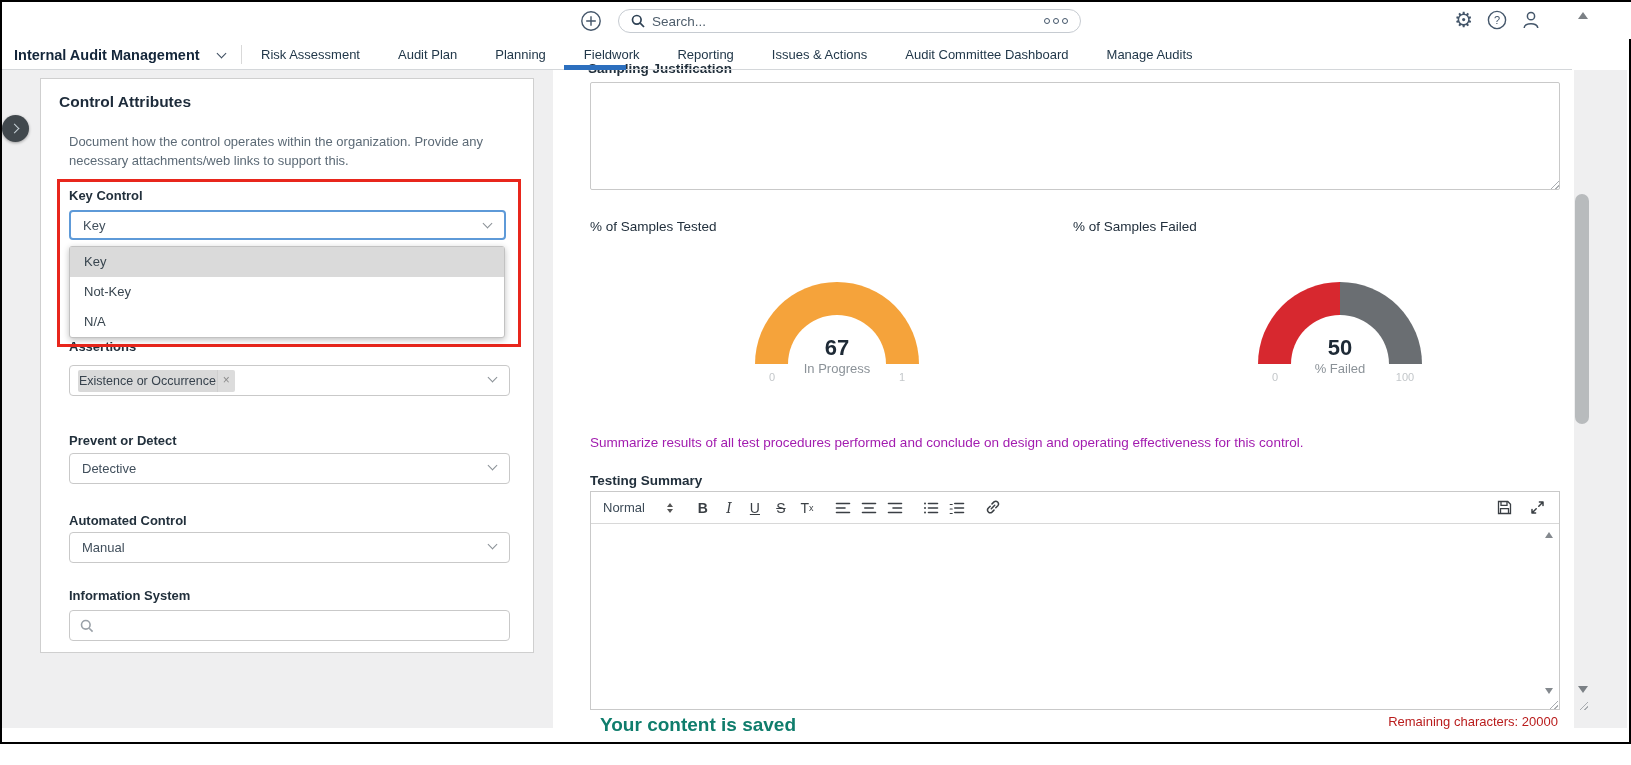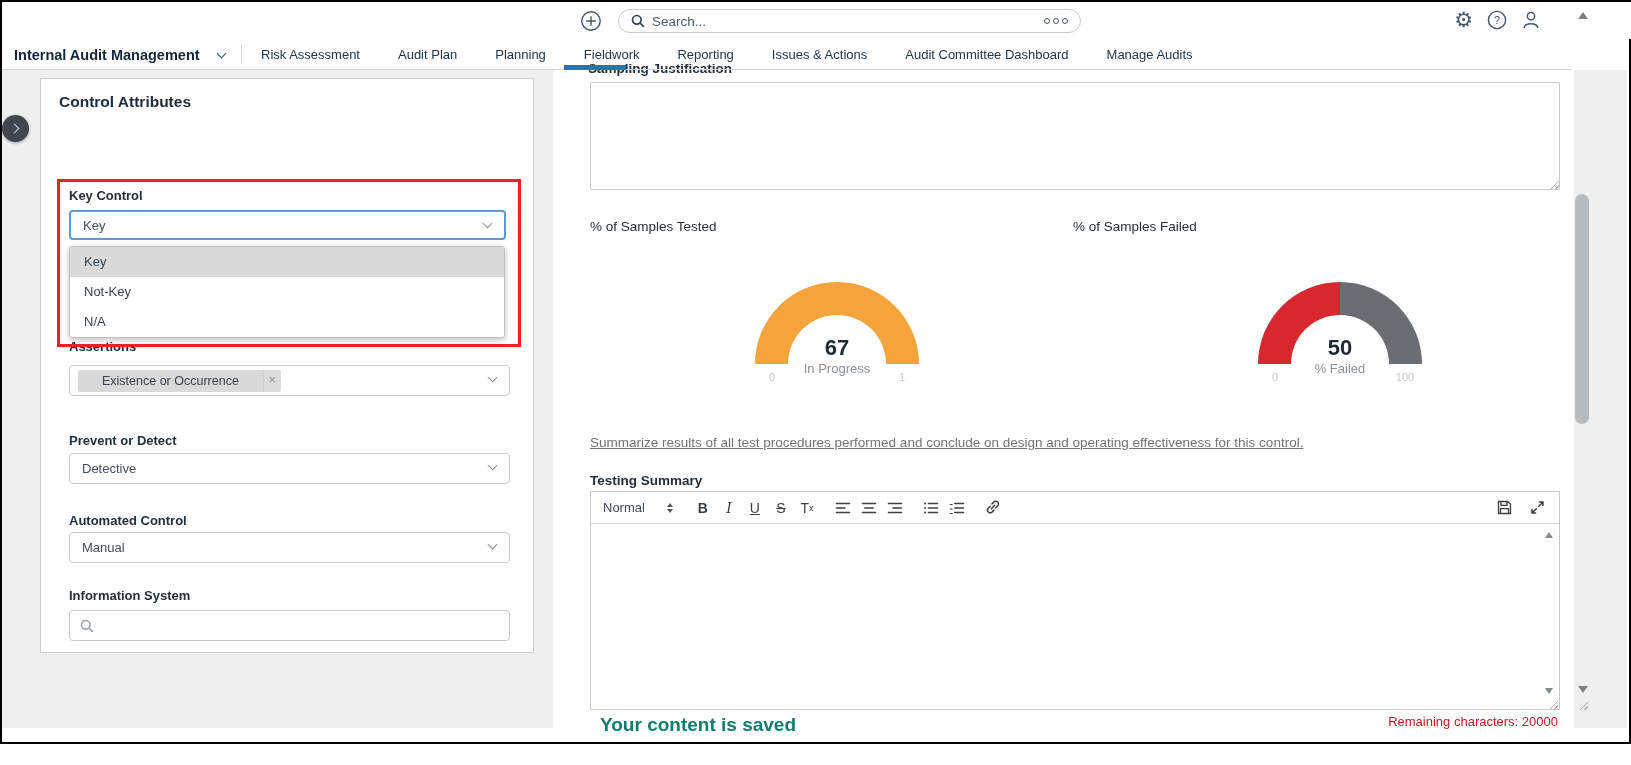--- a/index.html
+++ b/index.html
@@ -50,21 +50,21 @@
   .select { position:absolute; height:31px; border:1px solid #c9c9c9; border-radius:4px; background:#fff; display:flex; align-items:center; padding:0 12px; font-size:13px; color:#414f5c; cursor:pointer; }
   .select .chev { position:absolute; right:13px; top:11px; }
   .select.focused { border:2px solid #5E9AD8; }
   .kc-select { left:9px; top:28px; width:437px; height:30px; }
   .dropdown { position:absolute; left:9px; top:64px; width:436px; background:#fff; border:1px solid #c2c2c2; border-radius:3px; box-shadow:0 2px 6px rgba(0,0,0,.25); z-index:3; }
   .option { height:30px; line-height:30px; padding-left:14px; font-size:13px; color:#38454f; cursor:pointer; }
   .option.sel { background:#DADADA; }
   .assert-label { position:absolute; left:28px; top:260px; z-index:1; }
   .assert-select { left:28px; top:286px; width:441px; }
   .tag { display:flex; align-items:center; height:22px; margin-left:-4px; }
-  .tag .tag-txt { background:#D9D9D9; border-radius:2px 0 0 2px; padding:0 24px; height:22px; line-height:22px; font-size:12.5px; color:#37424d; }
+  .tag .tag-txt { background:#D9D9D9; border-radius:2px 0 0 2px; padding:0 1px; height:22px; line-height:22px; font-size:12.5px; color:#37424d; }
   .tag .tag-x { background:#DCDCDC; border-left:1px solid #cfcfcf; border-radius:0 2px 2px 0; width:18px; height:22px; line-height:21px; text-align:center; color:#8b8b8b; font-size:12px; cursor:pointer; }
   .pd-label { position:absolute; left:28px; top:354px; }
   .pd-select { left:28px; top:374px; width:441px; }
   .ac-label { position:absolute; left:28px; top:434px; }
   .ac-select { left:28px; top:453px; width:441px; }
   .is-label { position:absolute; left:28px; top:509px; }
   .is-input { position:absolute; left:28px; top:531px; width:441px; height:31px; border:1px solid #c9c9c9; border-radius:4px; background:#fff; display:flex; align-items:center; padding:0 10px; }
   .is-input input { border:none; outline:none; flex:1; margin-left:8px; font-size:13px; color:#414f5c; font-family:inherit; }
 
   
@@ -81,21 +81,21 @@
   .g1 { left:202px; } .g2 { left:705px; }
   .arc { position:relative; width:164px; height:82px; border-radius:164px 164px 0 0; overflow:hidden; }
   .arc1 { background:#F5A33B; }
   .arc2 { background:conic-gradient(from 270deg at 50% 100%, #D7282F 0deg 90deg, #6A6E72 90deg 180deg); }
   .hole { position:absolute; left:33px; top:33px; width:98px; height:49px; background:#fff; border-radius:98px 98px 0 0; }
   .gval { position:absolute; left:0; right:0; top:53px; text-align:center; font-size:22px; font-weight:700; color:#1e2a36; }
   .glabel { position:absolute; left:0; right:0; top:79px; text-align:center; font-size:13px; color:#8b9298; }
   .gtick { position:absolute; top:89px; width:34px; text-align:center; font-size:11px; color:#c3c7ca; }
   .gtick.l { left:0; } .gtick.r { right:0; }
 
-  .instruction { position:absolute; left:37px; top:365px; width:960px; font-size:13.5px; color:#737373;text-decoration:underline; }
+  .instruction { position:absolute; left:37px; top:365px; width:960px; font-size:13.5px; color:#a21caf; }
   .ts-label { position:absolute; left:37px; top:403px; font-size:13.5px; }
   .editor { position:absolute; left:37px; top:421px; width:970px; height:219px; border:1px solid #c9c9c9; background:#fff; }
   .toolbar { height:32px; border-bottom:1px solid #d8d8d8; display:flex; align-items:center; padding:0 12px; }
   .tb-style { display:flex; align-items:center; gap:22px; cursor:pointer; margin-right:20px; }
   .tb-style .style-name { font-size:13px; color:#3c4a57; }
   .stepper { display:flex; flex-direction:column; gap:2px; }
   .stepper i { display:block; width:0; height:0; border-left:3.5px solid transparent; border-right:3.5px solid transparent; }
   .stepper .up { border-bottom:4.5px solid #555; }
   .stepper .dn { border-top:4.5px solid #555; }
   .tb-group { display:flex; align-items:center; gap:6px; margin-right:16px; }
@@ -184,20 +184,21 @@
   <div class="active-underline"></div>
 
   <div class="main">
 
     <button class="collapse-btn">
       <span class="chev right"></span>
     </button>
 
     <div class="card">
       <div class="card-title">Control Attributes</div>
+      <p class="card-desc">Document how the control operates within the organization. Provide any necessary attachments/web links to support this.</p>
 
       <div class="red-box">
         <div class="field-label kc-label">Key Control</div>
         <div class="select focused kc-select">
           <span>Key</span>
           <span class="chev down"></span>
         </div>
         <div class="dropdown">
           <div class="option sel">Key</div>
           <div class="option">Not-Key</div>

